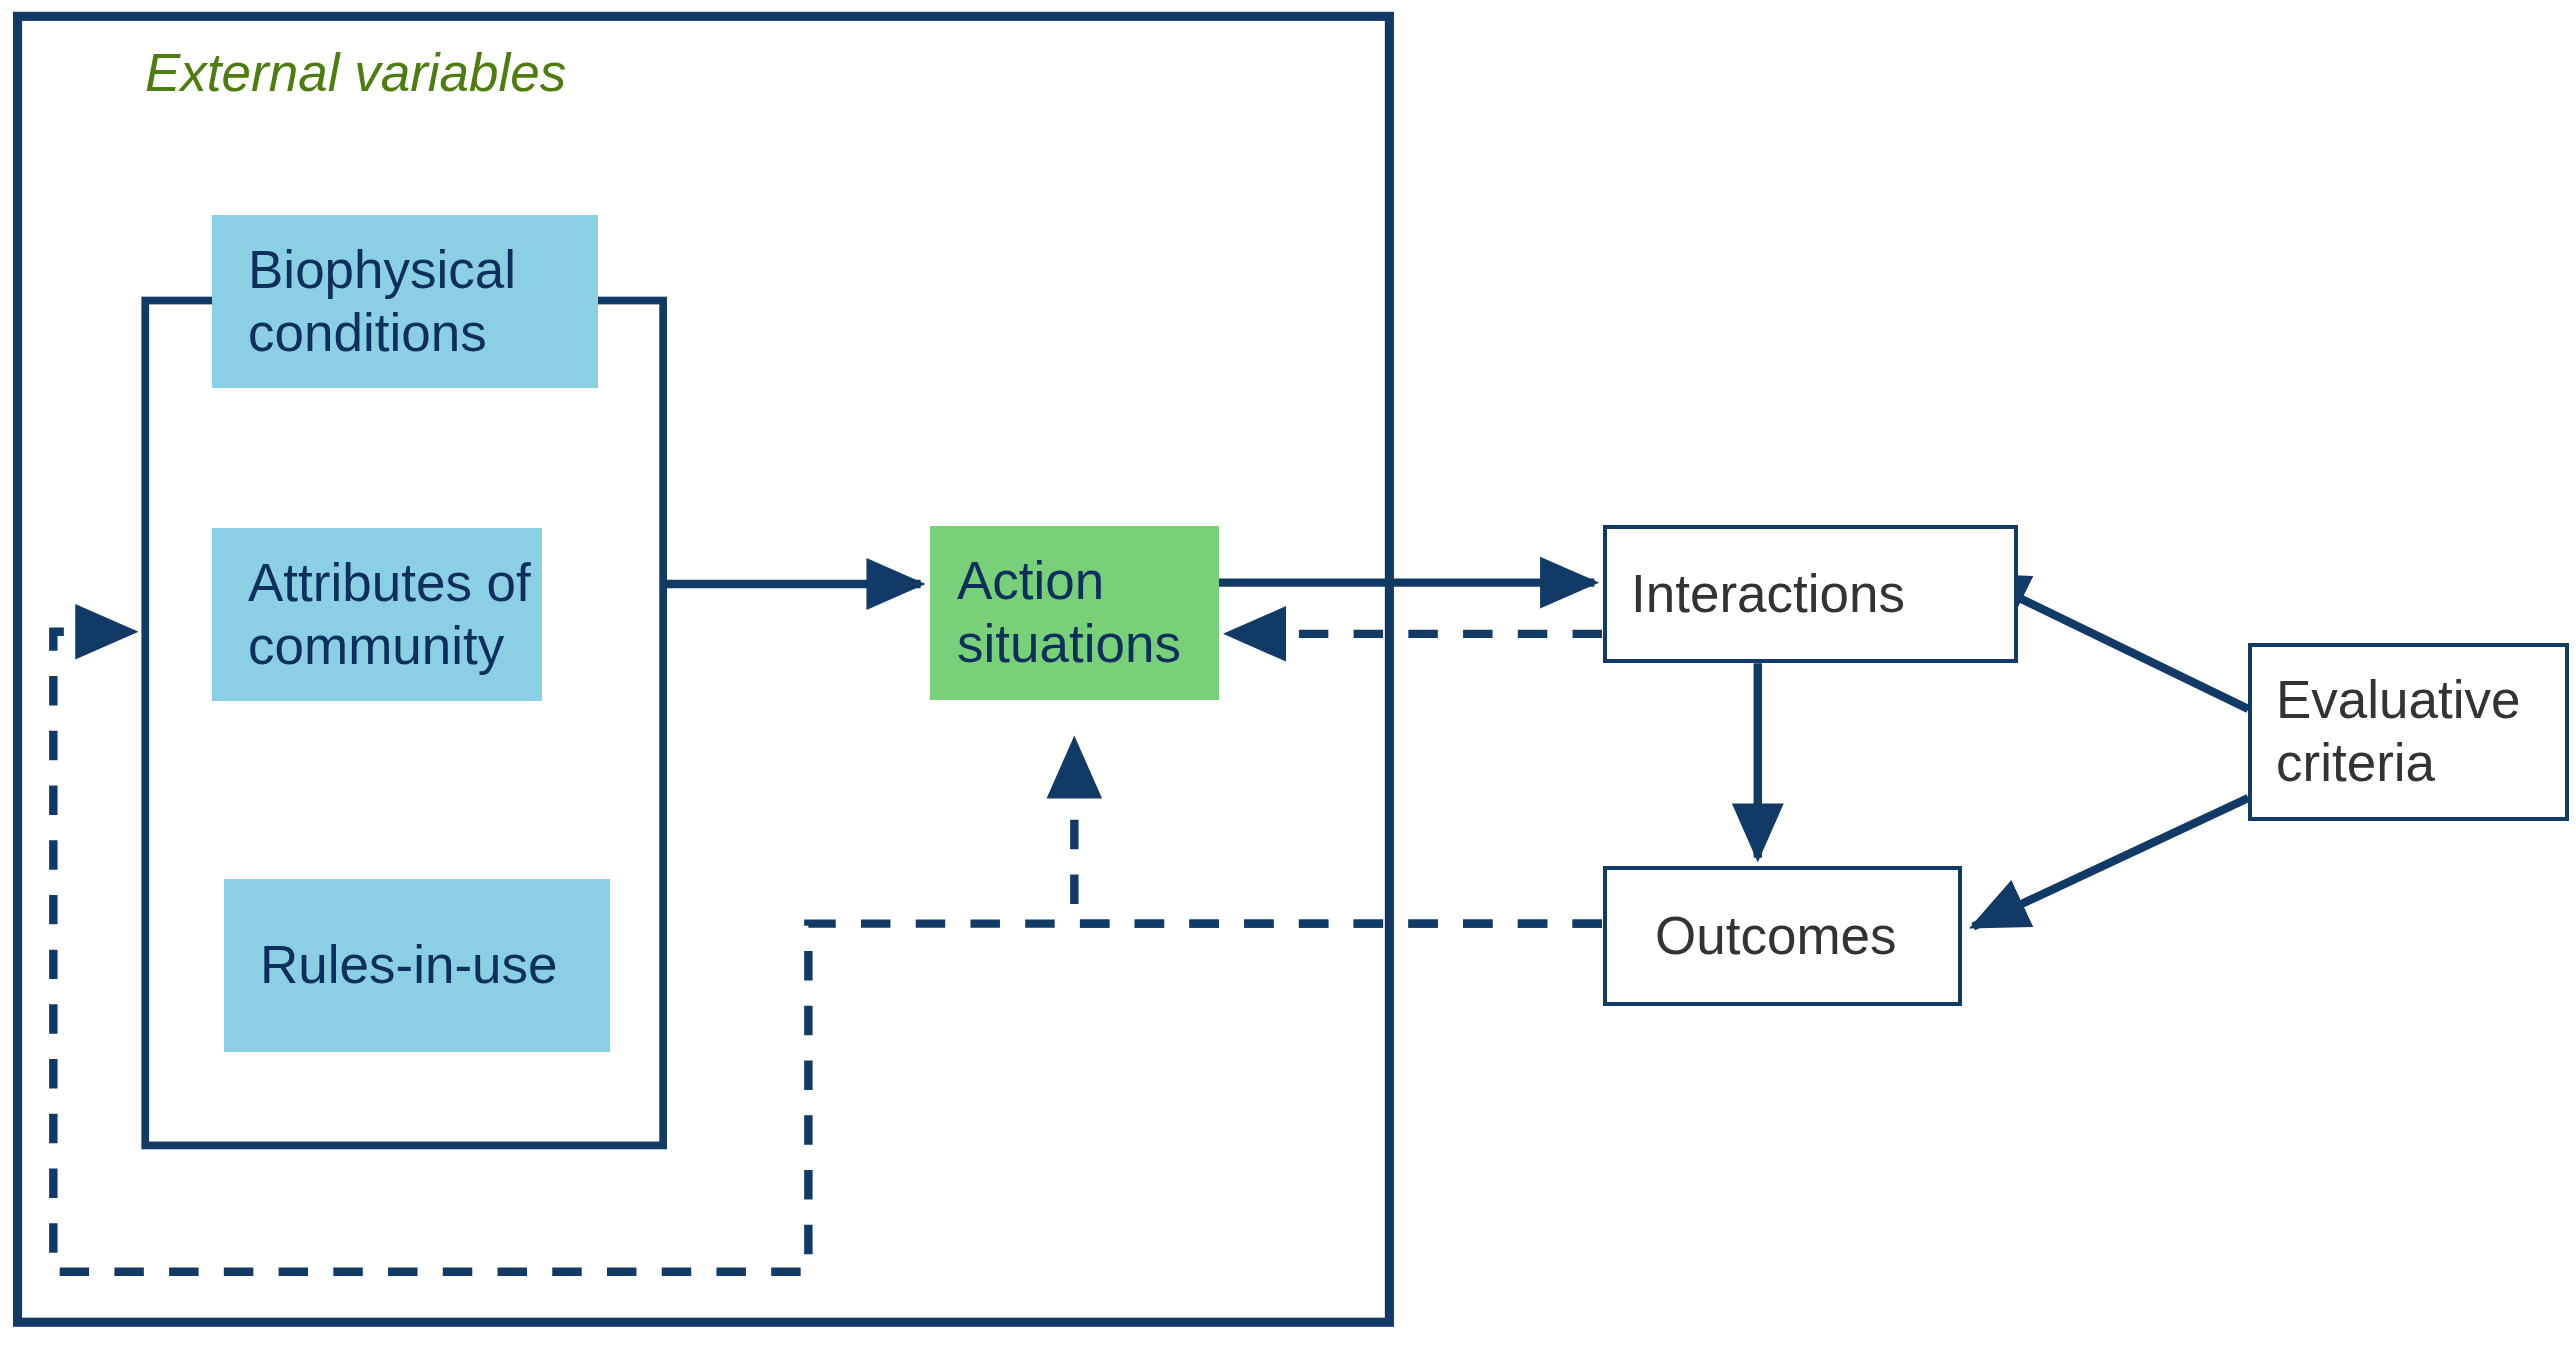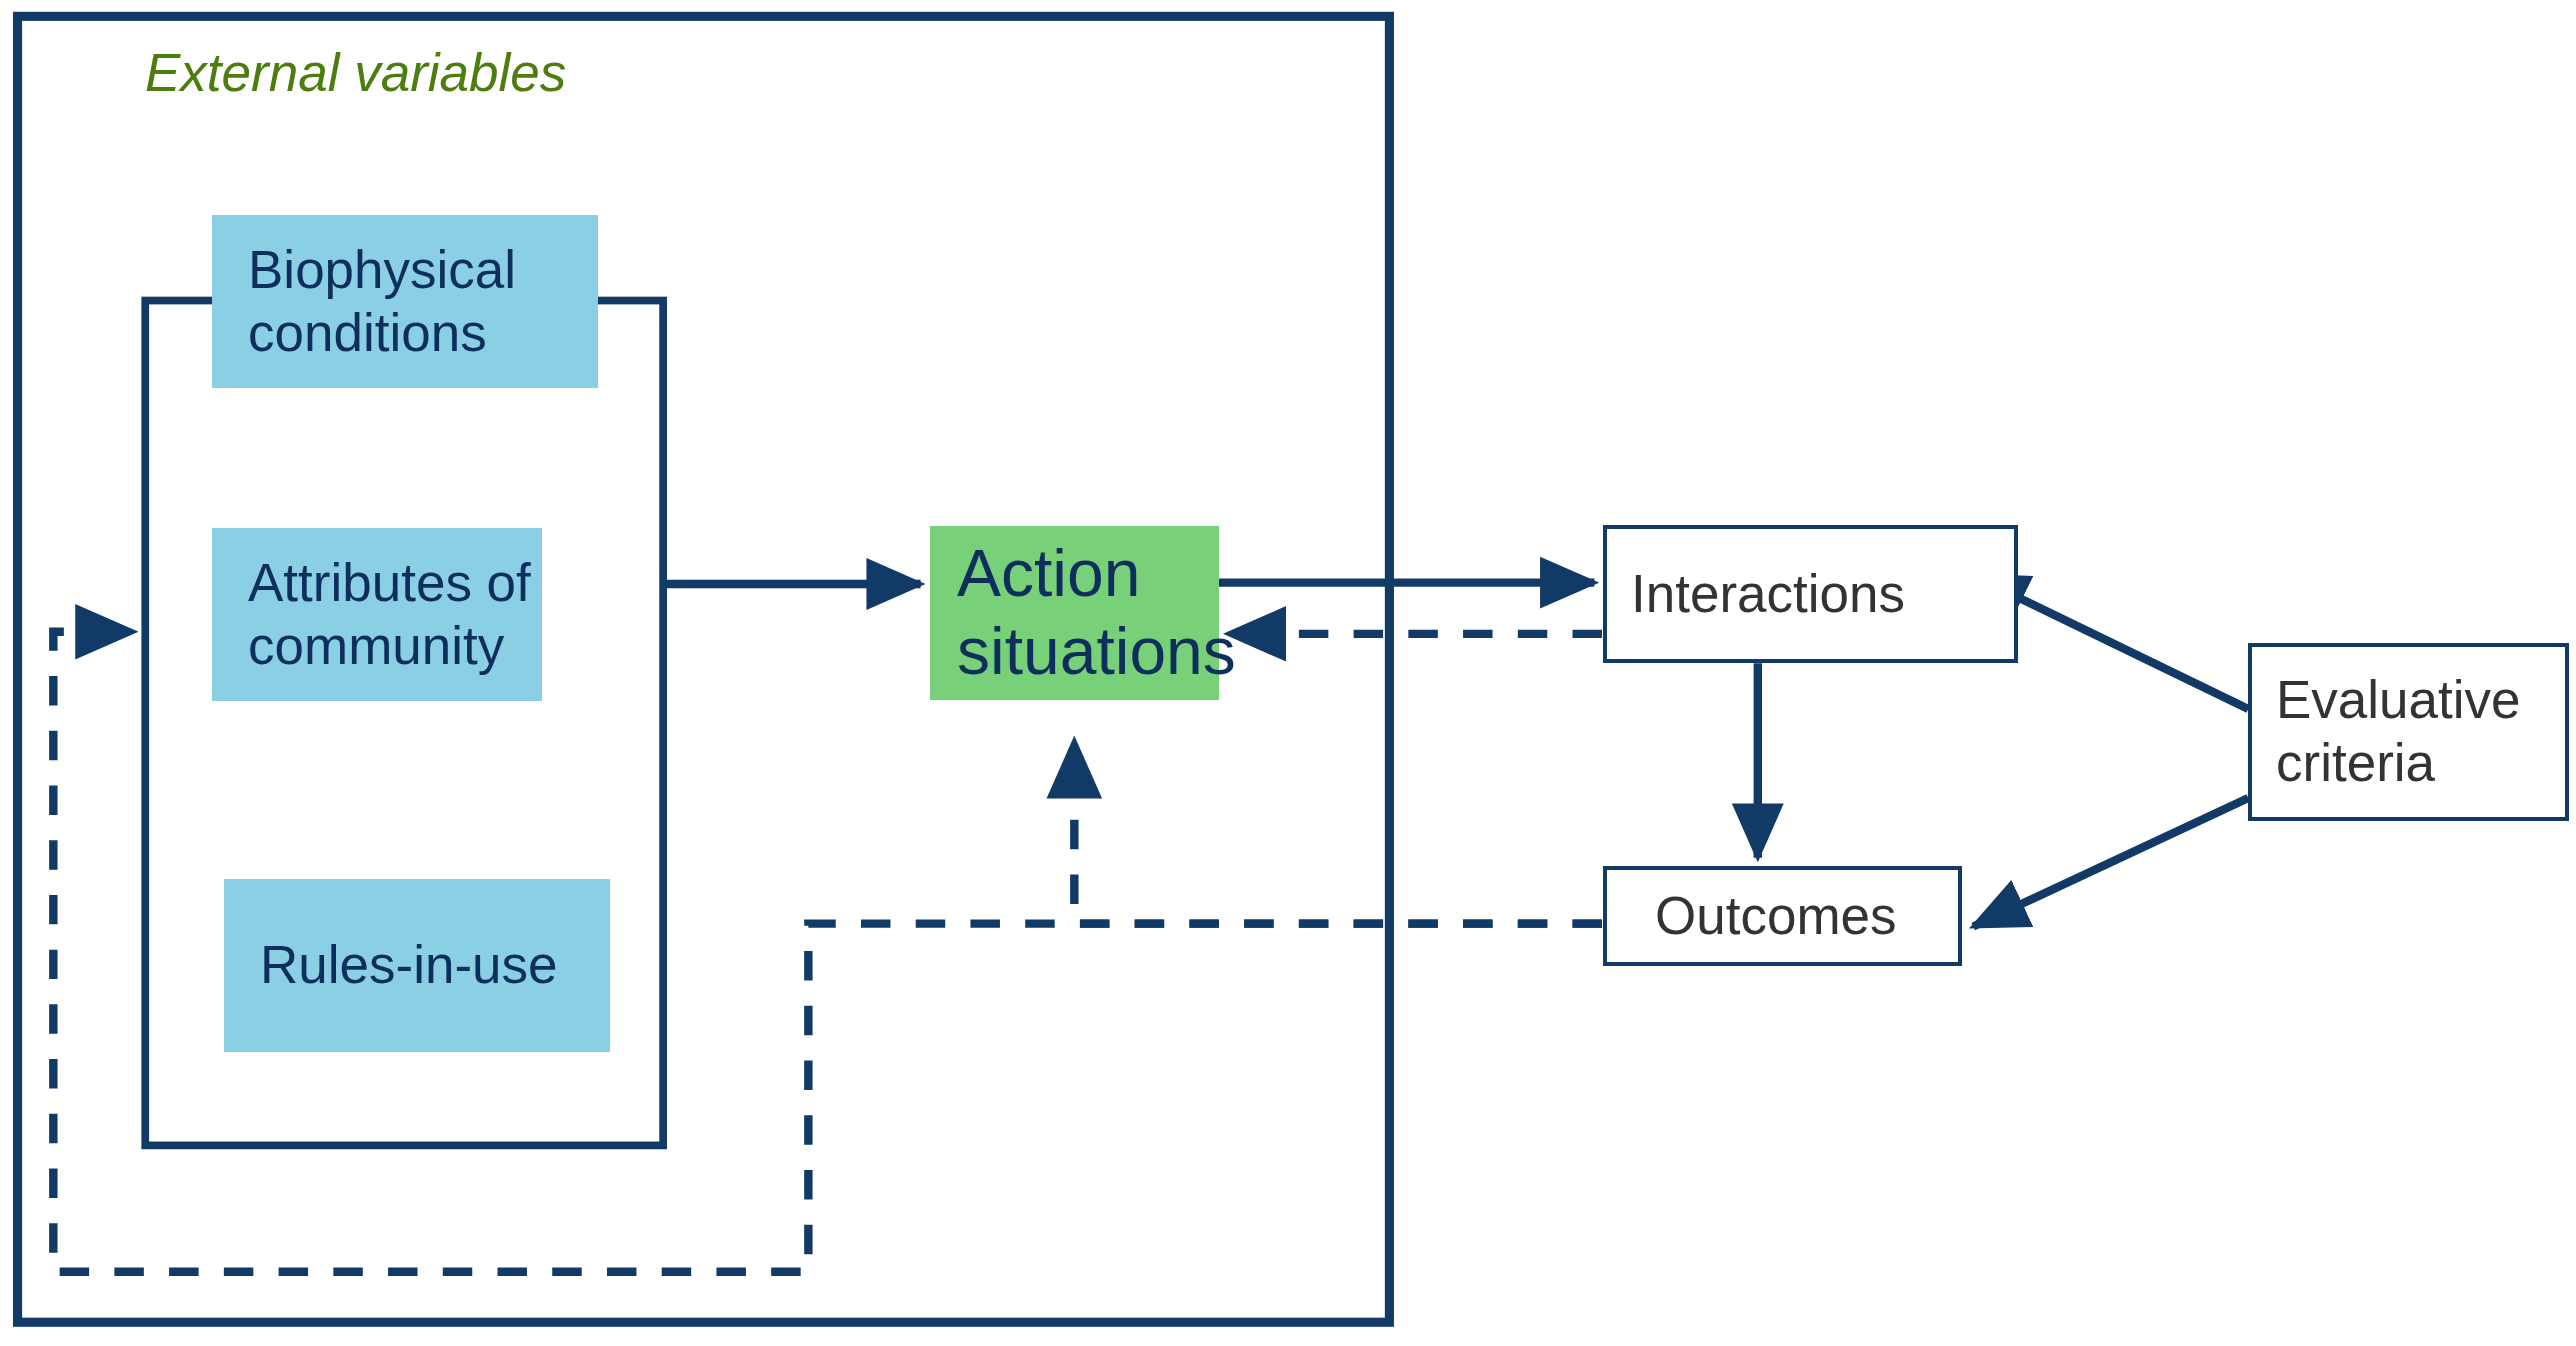--- a/index.html
+++ b/index.html
@@ -36,21 +36,21 @@
   }
   .blue-box {
     background: #8ACFE3;
     color: #0E2F5C;
     font-size: 53px;
     padding-left: 36px;
   }
   .green-box {
     background: #78D178;
     color: #0E2F5C;
-    font-size: 66px;
+    font-size: 53px;
     padding-left: 27px;
   }
   .white-box {
     background: #ffffff;
     color: #333333;
     font-size: 53px;
     border: 4.9px solid #123A66;
     padding-left: 24px;
   }
   .section-title {
@@ -105,19 +105,19 @@
   <div class="node-label blue-box" style="left:212px; top:528px; width:330px; height:173px;">Attributes of
 community</div>
 
   <div class="node-label blue-box" style="left:224px; top:879px; width:386px; height:173px;">Rules-in-use</div>
 
   <div class="node-label green-box" style="left:930px; top:526px; width:289px; height:174px;">Action
 situations</div>
 
   <div class="node-label white-box" style="left:1603px; top:525px; width:415px; height:138px;">Interactions</div>
 
-  <div class="node-label white-box" style="left:1603px; top:866px; width:359px; height:100px;padding-left:48px;">Outcomes</div>
+  <div class="node-label white-box" style="left:1603px; top:866px; width:359px; height:140px;padding-left:48px;">Outcomes</div>
 
   <div class="node-label white-box" style="left:2248px; top:643px; width:321px; height:178px;">Evaluative
 criteria</div>
 
 </div>
 
 
 </body></html>

